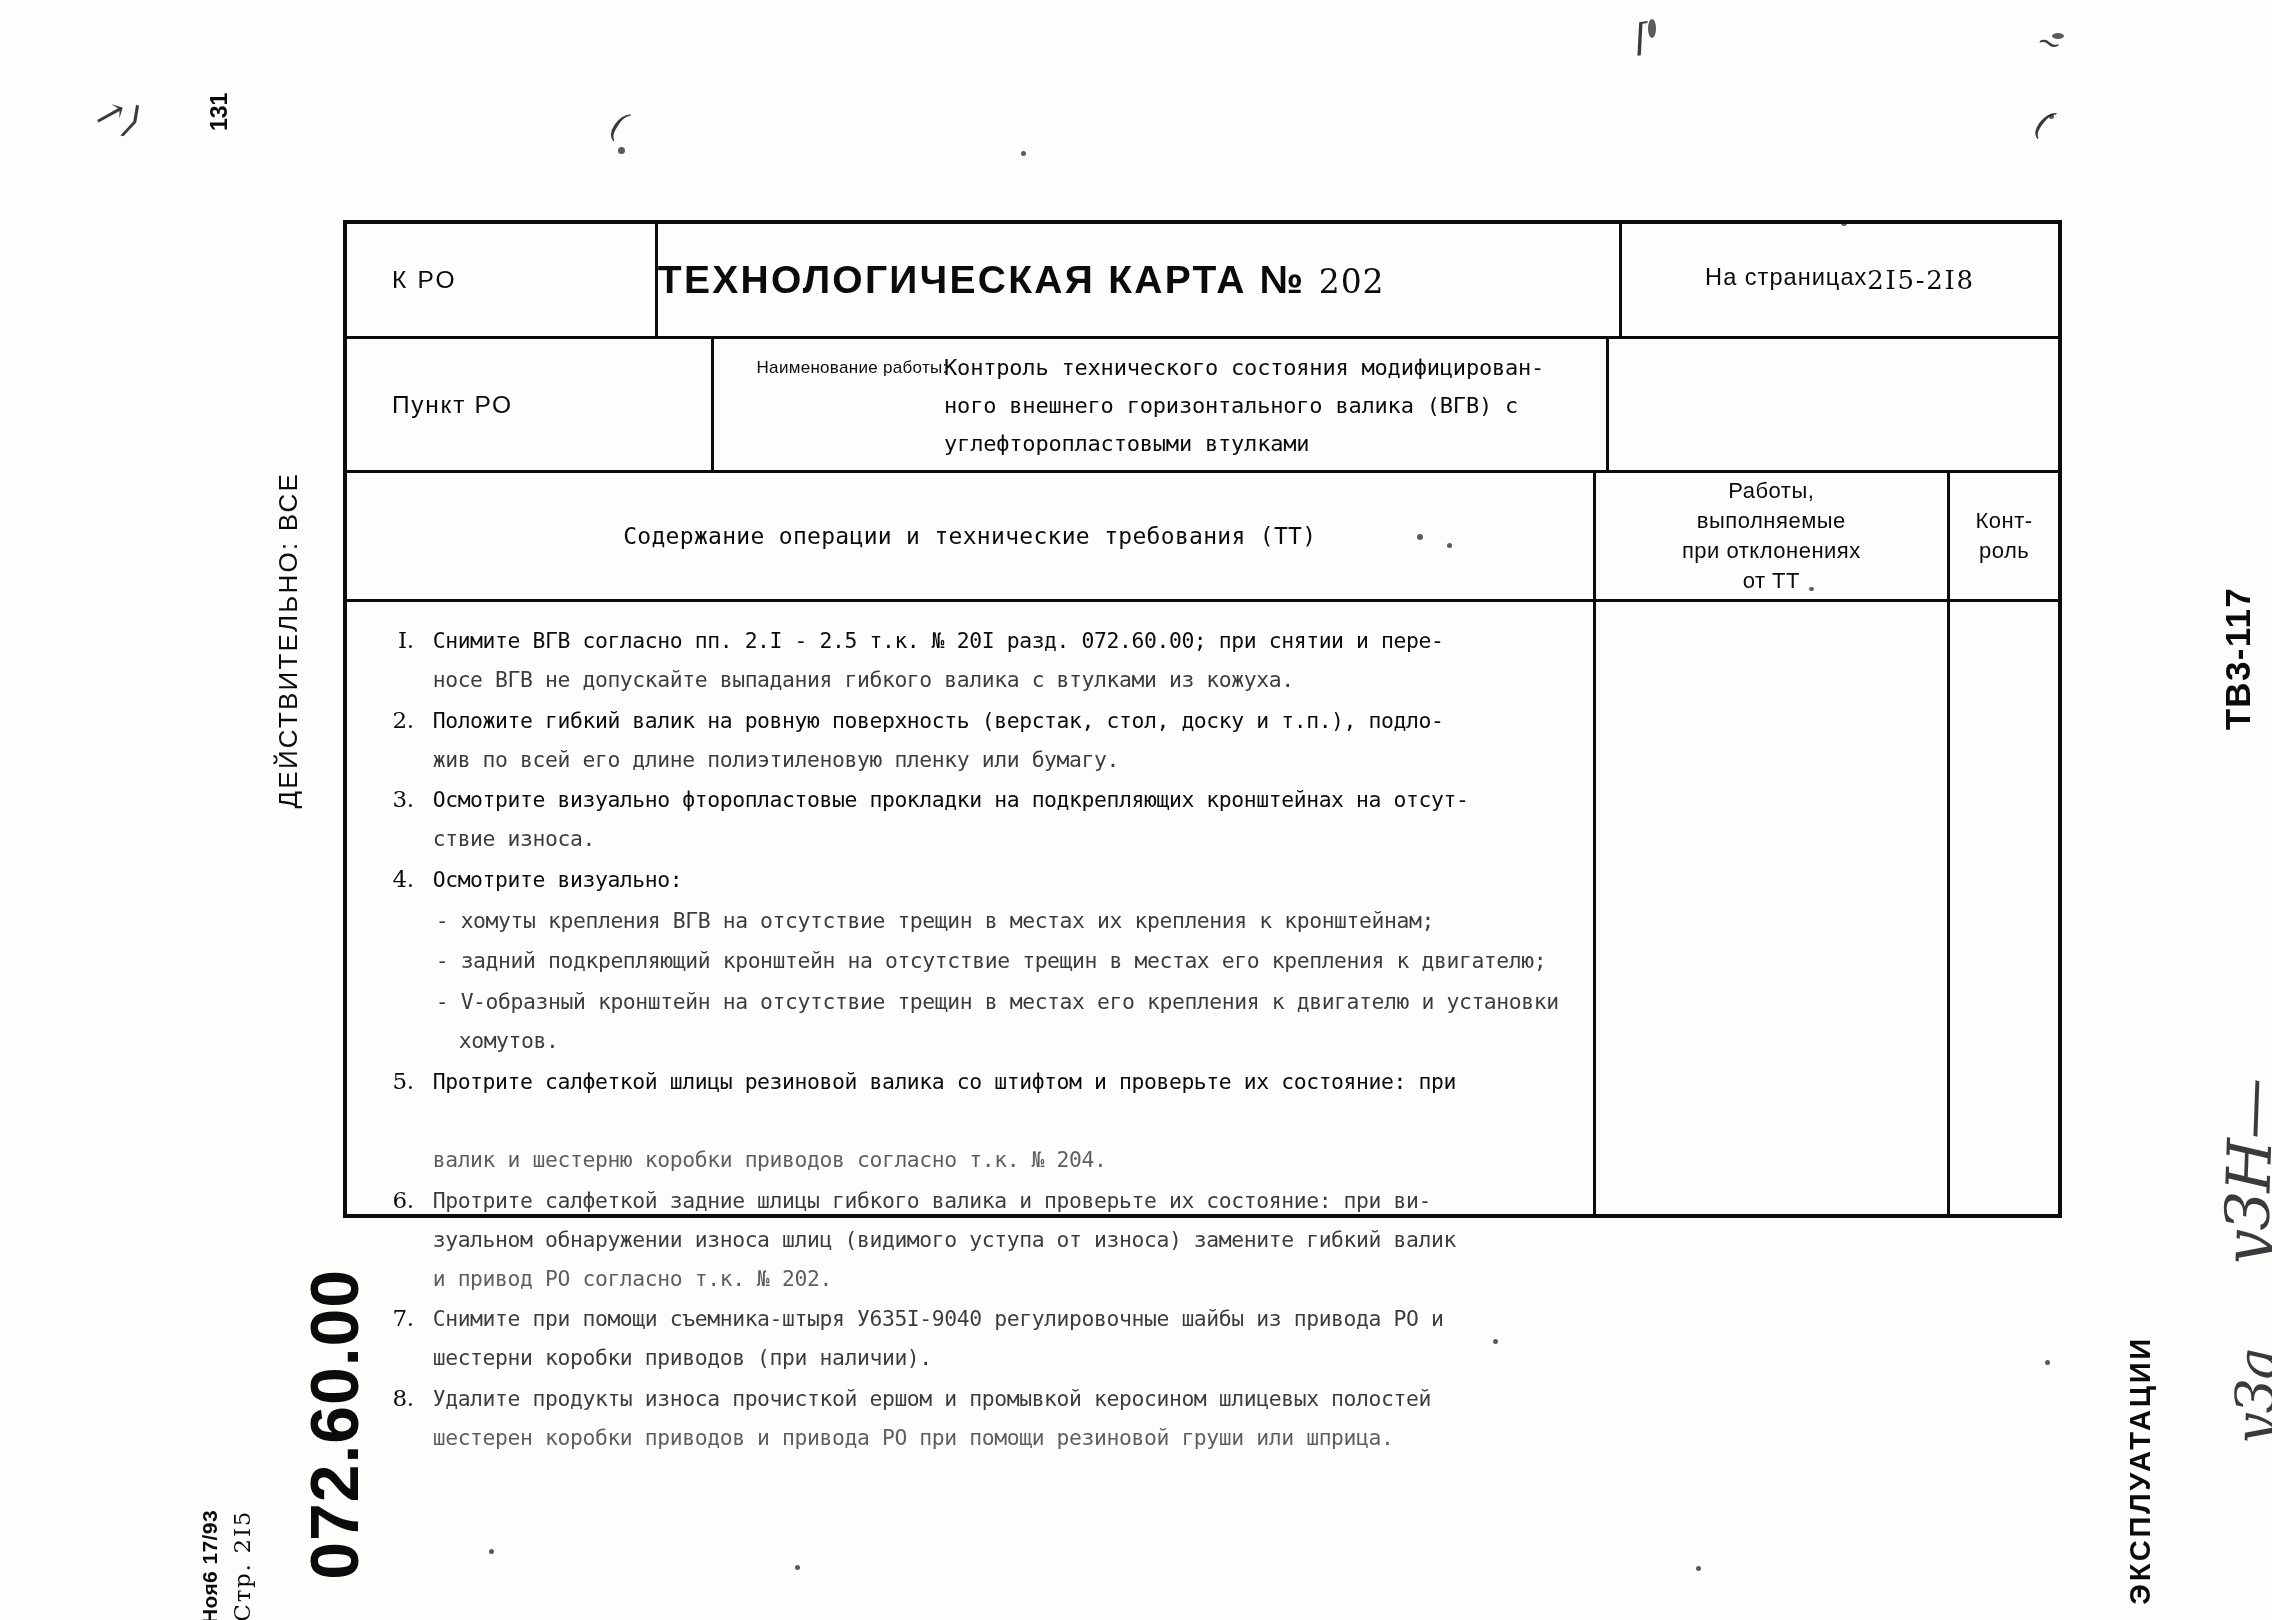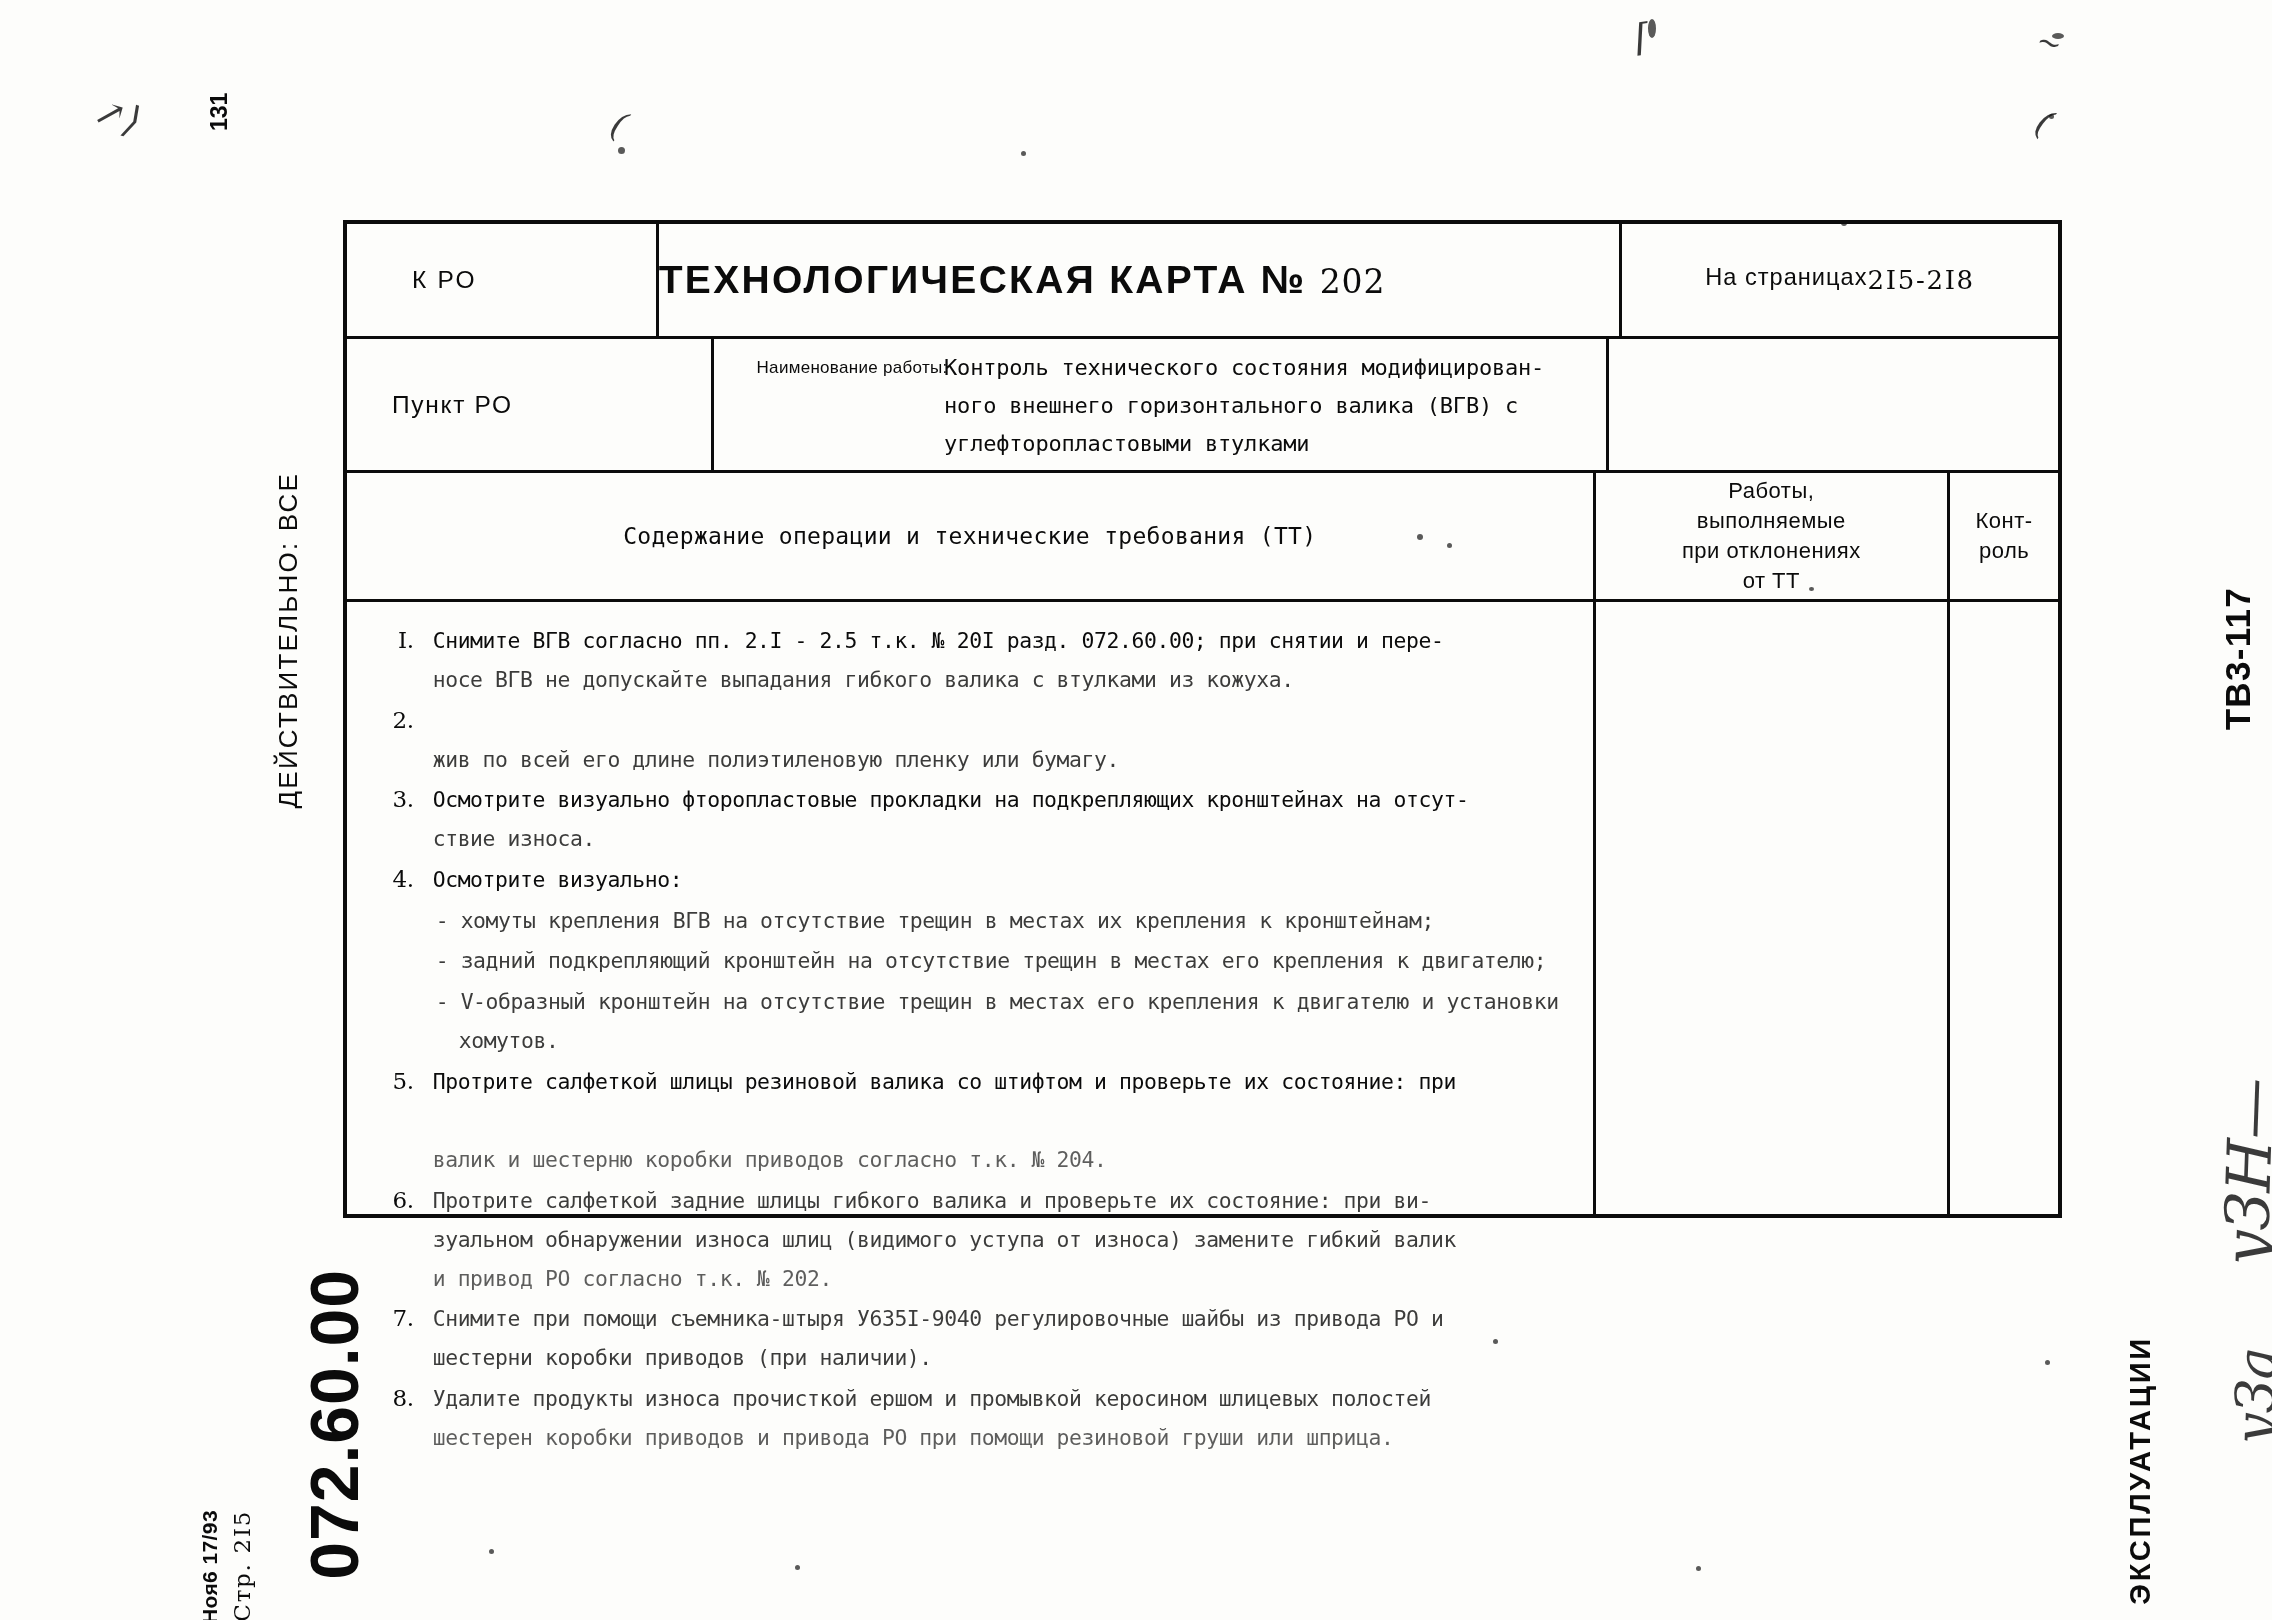--- a/index.html
+++ b/index.html
@@ -97,21 +97,21 @@
   .row { display: flex; }
   .cell {
     box-sizing: border-box;
     position: relative;
   }
   .bb { border-bottom: 3.5px solid #0c0c0c; }
   .br { border-right: 3.5px solid #0c0c0c; }
 
   
   .r1 { height: 115px; }
-  .c-kro     { width: 329px; display:flex; align-items:center;padding-left:20px; }
+  .c-kro     { width: 329px; display:flex; align-items:center; }
   .c-title   { width: 1021px; display:flex; align-items:center; }
   .c-pages   { width: 462px; display:flex; align-items:center; justify-content:center; }
 
   .lbl-kro {
     padding-left: 45px;
     font-size: 24.5px;
     letter-spacing: 2.2px;
     font-weight: 500;
   }
   .doc-title {
@@ -307,21 +307,21 @@
           <div class="op-num">I.</div>
           <div class="op-txt">
             <span>Снимите ВГВ согласно пп. 2.I - 2.5 т.к. № 20I разд. 072.60.00; при снятии и пере-</span><br>
             <span class="fade">носе ВГВ не допускайте выпадания гибкого валика с втулками из кожуха.</span>
           </div>
         </div>
 
         <div class="op">
           <div class="op-num">2.</div>
           <div class="op-txt">
-            <br>
+            <span>Положите гибкий валик на ровную поверхность (верстак, стол, доску и т.п.), подло-</span><br>
             <span class="fade">жив по всей его длине полиэтиленовую пленку или бумагу.</span>
           </div>
         </div>
 
         <div class="op">
           <div class="op-num">3.</div>
           <div class="op-txt">
             <span>Осмотрите визуально фторопластовые прокладки на подкрепляющих кронштейнах на отсут-</span><br>
             <span class="fade">ствие износа.</span>
           </div>

